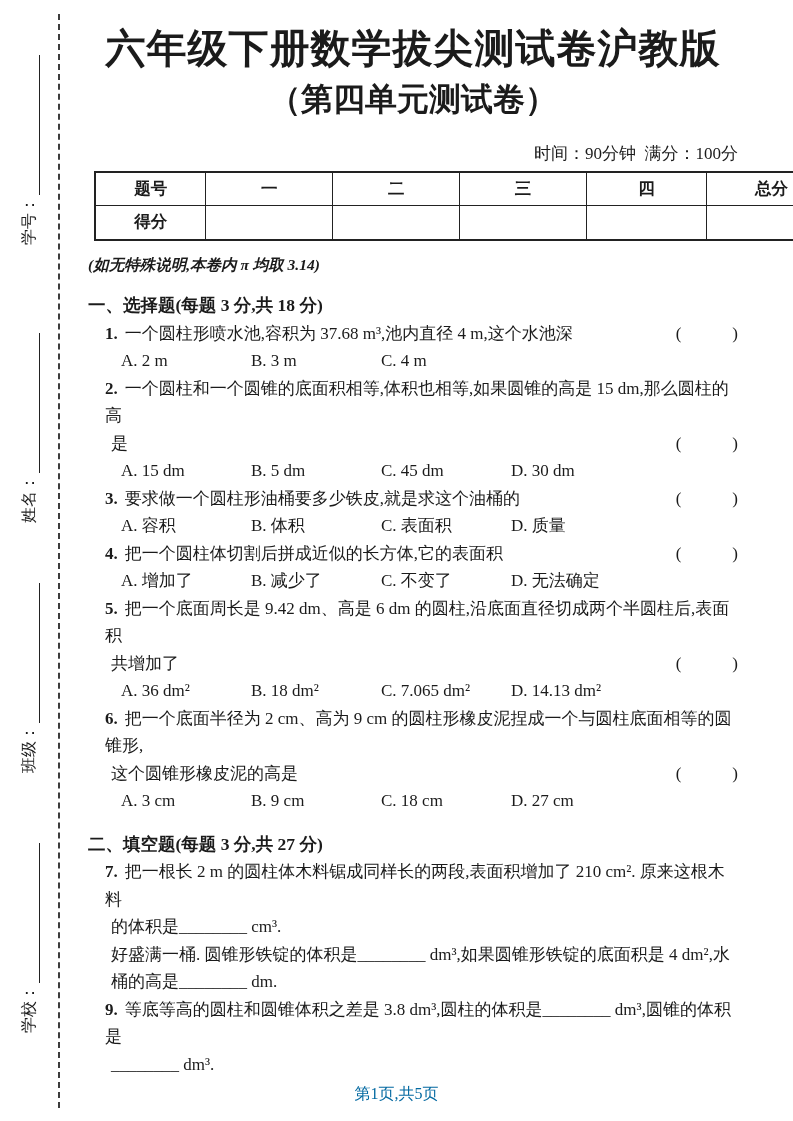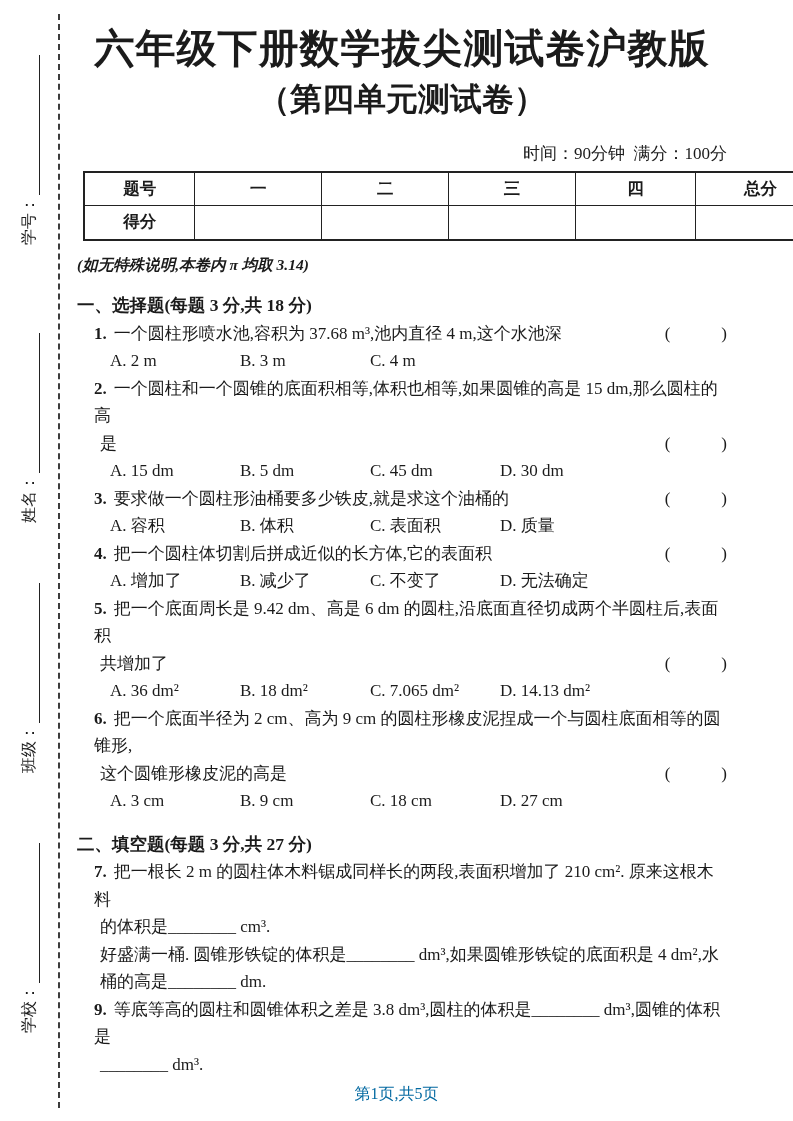--- a/index.html
+++ b/index.html
@@ -31,21 +31,21 @@
   }
   .seal-field .seal-line {
     flex: 1;
     height: 15px;
     border-bottom: 1.6px solid #222;
     margin-left: 2px;
   }
   
   .content {
     position: absolute;
-    left: 77px; top: 22px;
+    left: 88px; top: 22px;
     width: 650px;
   }
   .title {
     font-size: 40px;
     font-weight: bold;
     text-align: center;
     letter-spacing: 1px;
     line-height: 54px;
   }
   .subtitle {

